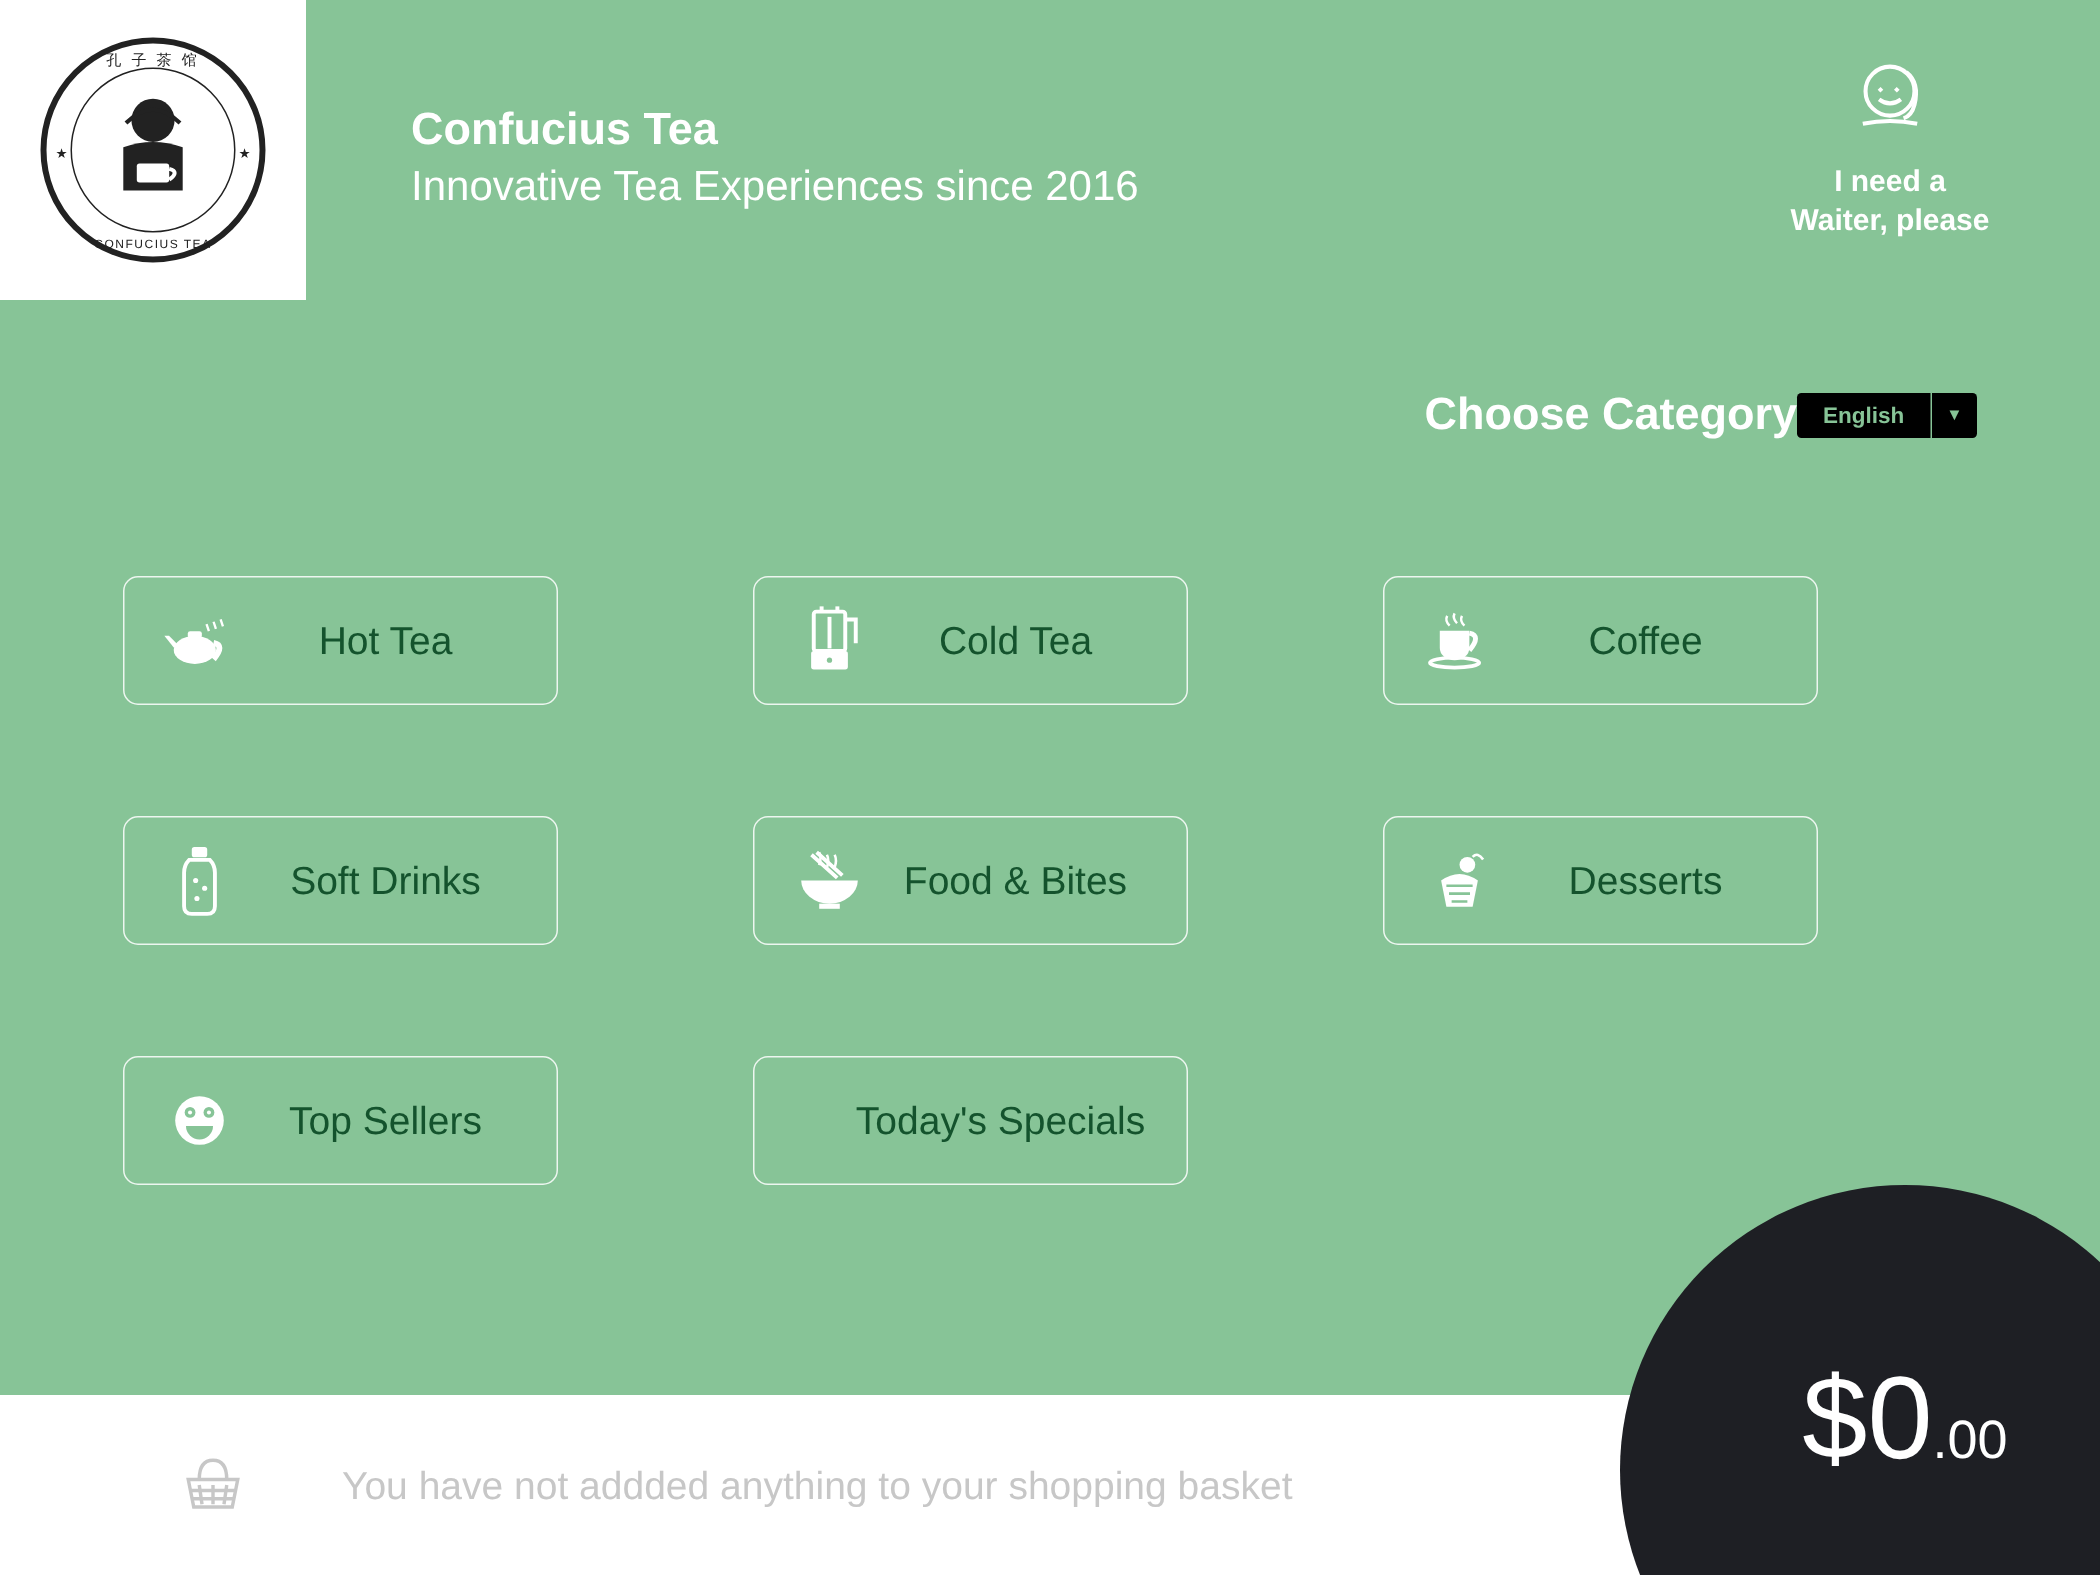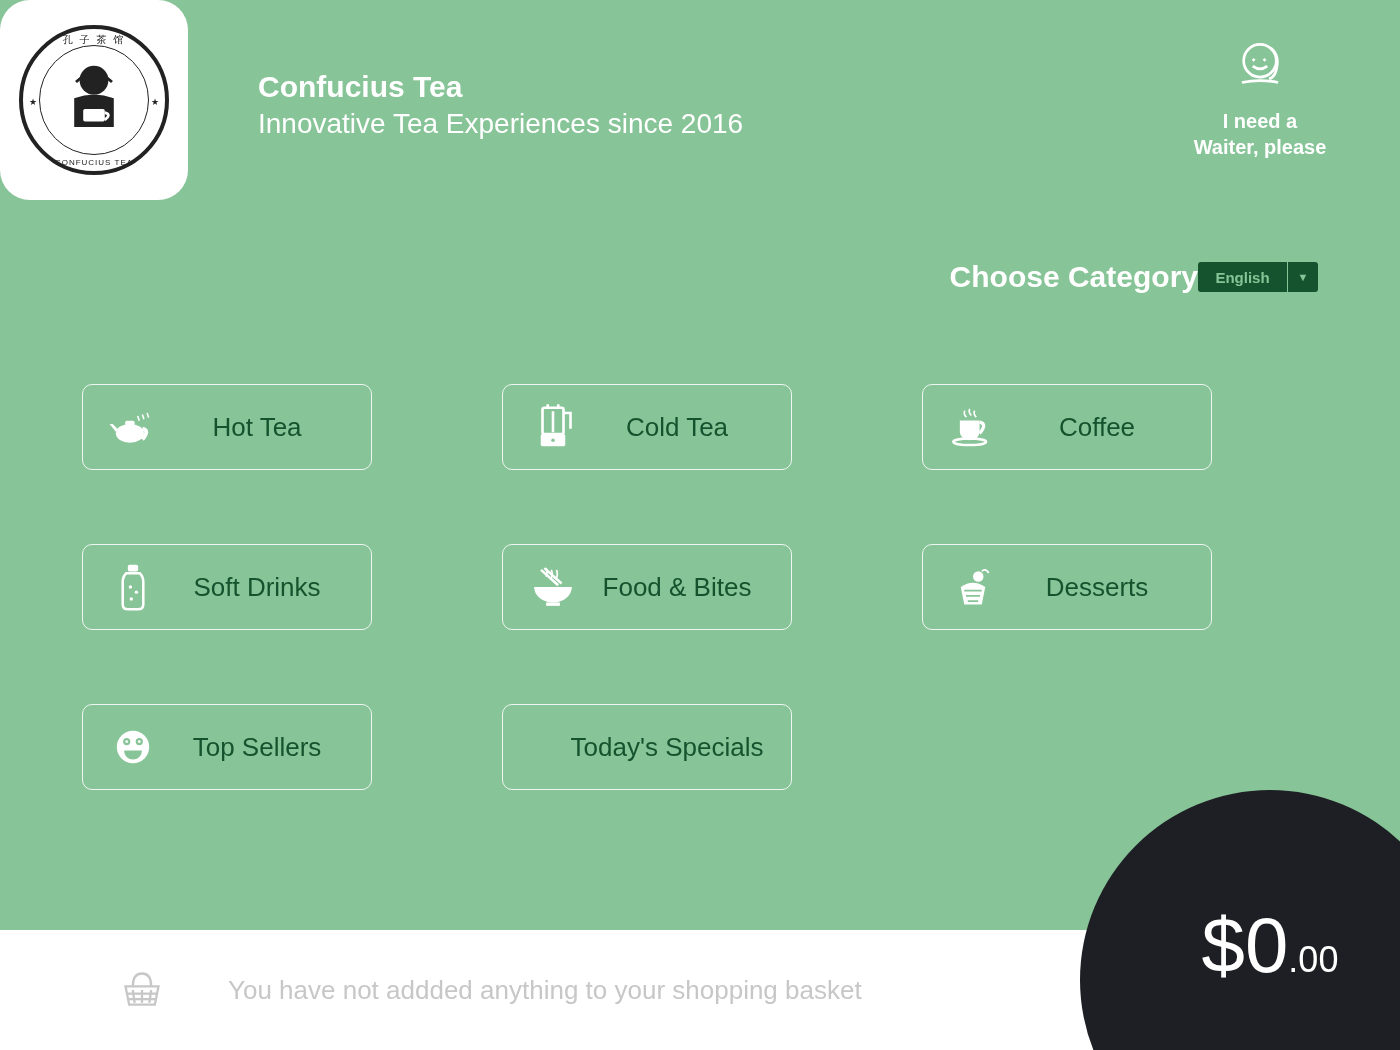--- a/index.html
+++ b/index.html
@@ -12,27 +12,26 @@
     position: relative;
   }
   .header {
     width: 100%;
     height: 200px;
     background: #87c497;
     display: flex;
     align-items: flex-start;
   }
   .logo-box {
-    width: 188px;
+    width: 204px;
     height: 200px;
     background: #ffffff;
     display: flex;
     align-items: center;
     justify-content: center;
-    border-radius: 30px;
   }
   .logo-circle {
     width: 150px;
     height: 150px;
     border: 4px solid #222;
     border-radius: 50%;
     display: flex;
     flex-direction: column;
     align-items: center;
     justify-content: center;
@@ -115,21 +114,21 @@
   }
   .choose-cat {
     color: #ffffff;
     font-size: 30px;
     font-weight: 700;
   }
   .lang-select {
     display: flex;
     width: 120px;
     height: 30px;
-    background: #14532d;
+    background: #000000;
     border-radius: 3px;
     overflow: hidden;
     cursor: pointer;
   }
   .lang-label {
     flex: 1;
     display: flex;
     align-items: center;
     justify-content: center;
     color: #87c497;

